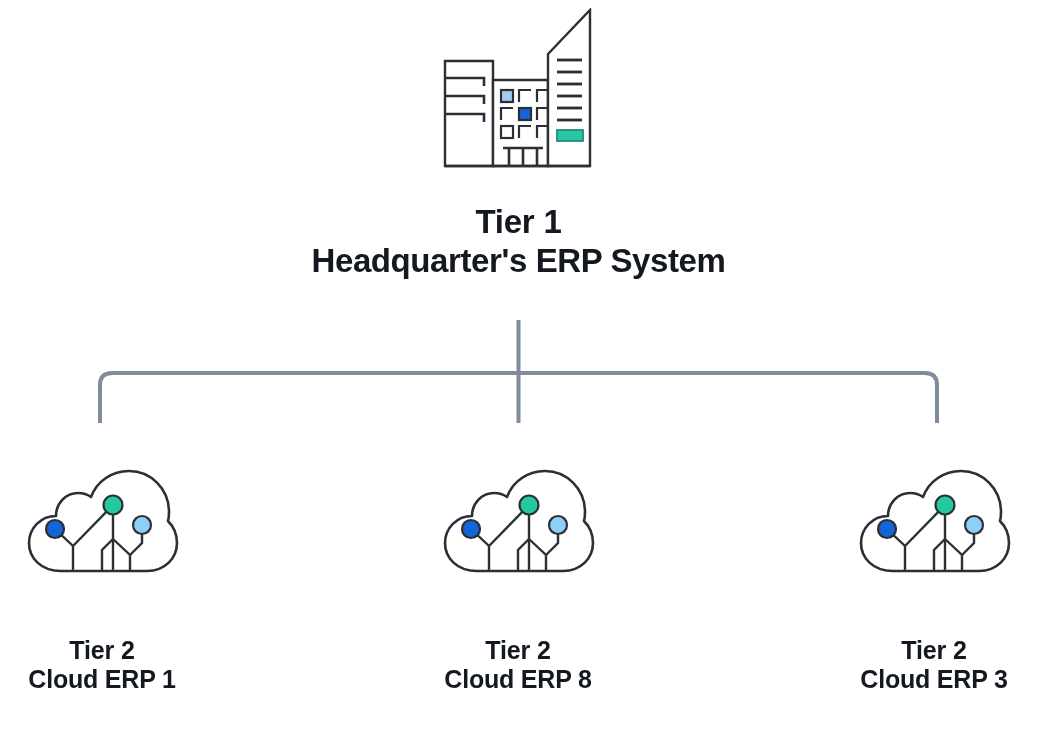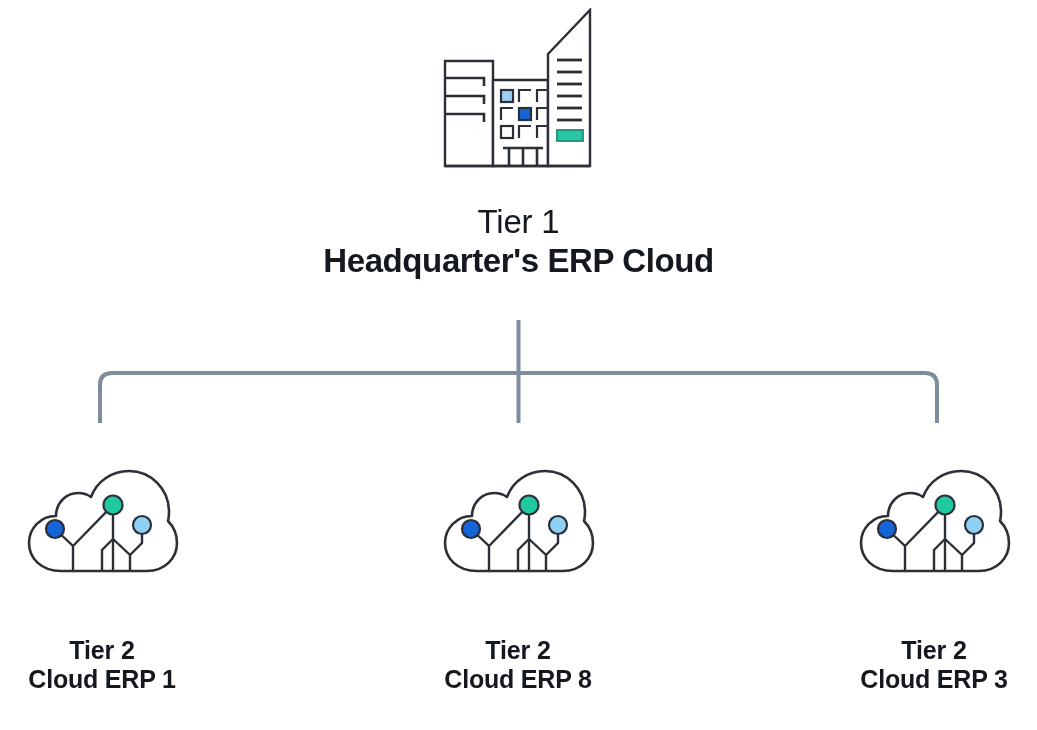--- a/index.html
+++ b/index.html
@@ -41,21 +41,21 @@
   .tier1-labels {
     position: absolute;
     left: 0;
     top: 203px;
     width: 1037px;
     text-align: center;
     line-height: 1.17;
   }
   .tier1-line1 {
     font-size: 33px;
-    font-weight: normal;
+    font-weight: bold;
     letter-spacing: -0.2px;
   }
   .tier1-line2 {
     font-size: 33px;
     font-weight: bold;
     letter-spacing: -0.4px;
   }
 
   
   .connector-layer {
@@ -160,21 +160,21 @@
           <path d="M114,88 L139,88"></path>
           <path d="M114,100 L139,100"></path>
           <path d="M114,112 L139,112"></path>
         </g>
         <rect x="114" y="122" width="26" height="11" fill="#2bc4a5" stroke="#1c8f78" stroke-width="1.8"></rect>
       </svg>
     </div>
 
     <div class="tier1-labels">
       <div class="tier1-line1">Tier 1</div>
-      <div class="tier1-line2">Headquarter's ERP Cloud</div>
+      <div class="tier1-line2">Headquarter's ERP System</div>
     </div>
   </div>
 
   <svg class="connector-layer" width="1037" height="730" viewBox="0 0 1037 730" xmlns="http://www.w3.org/2000/svg">
 
     <path d="M518.5,320 L518.5,423" stroke="#808c9e" stroke-width="4" fill="none" stroke-linecap="butt"></path>
 
     <path d="M100,423 L100,385 Q100,373 112,373 L925,373 Q937,373 937,385 L937,423" stroke="#808c9e" stroke-width="4" fill="none" stroke-linecap="butt" stroke-linejoin="round"></path>
   </svg>
 

